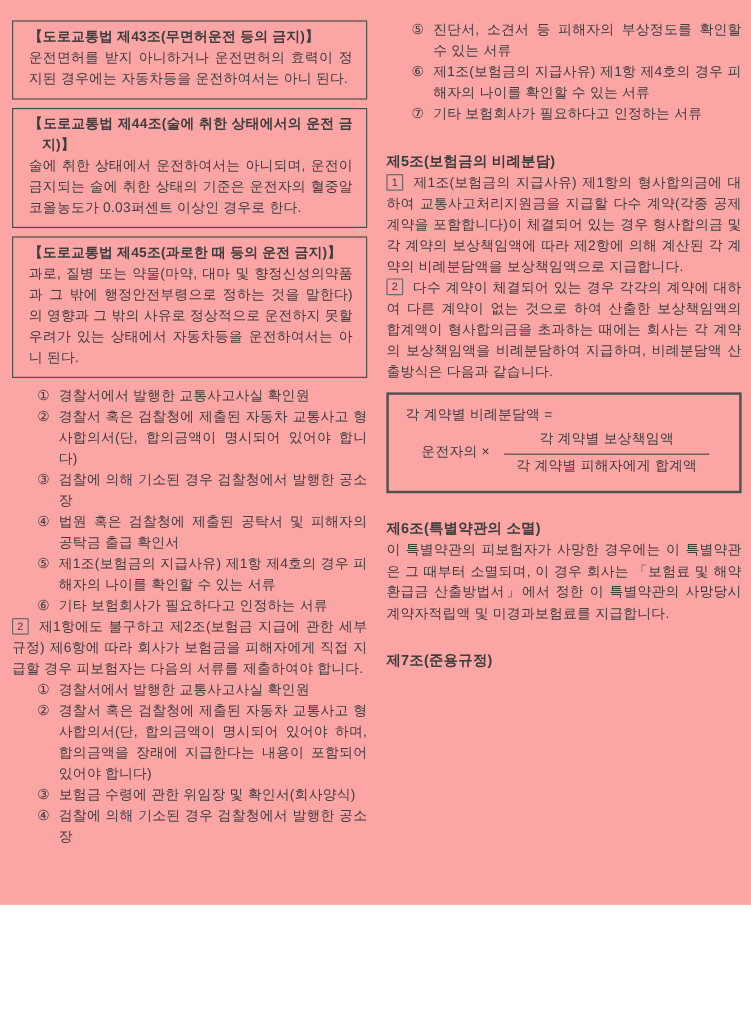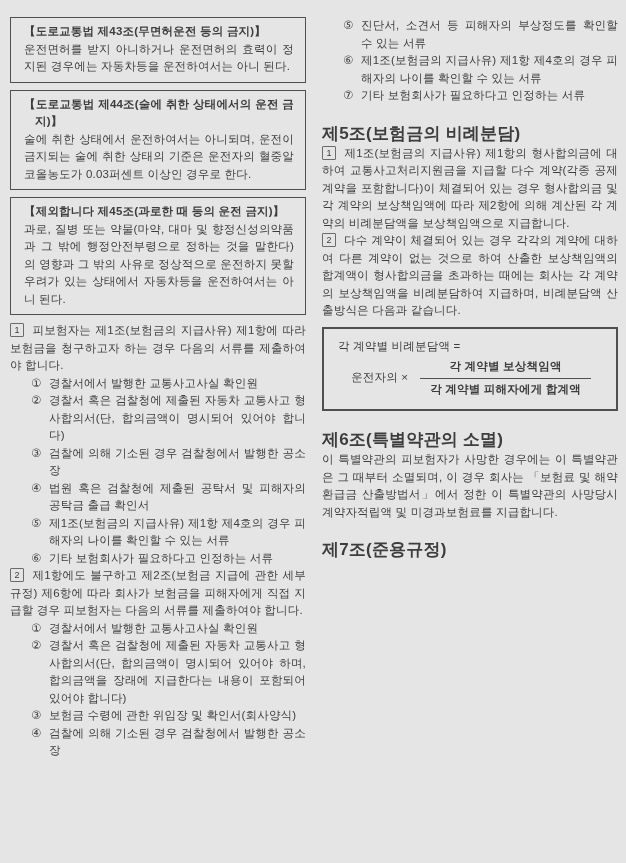--- a/index.html
+++ b/index.html
@@ -6,22 +6,22 @@
     margin: 0; padding: 0;
     background: #ffffff;
   }
   body {
     width: 626px; height: 863px;
     font-family: "Liberation Sans", "DejaVu Sans", sans-serif;
     color: #3d3d3d;
   }
   .page {
     position: relative;
-    width: 626px; height: 863px;
-    background: #e5e5e5;
+    width: 626px; height: 754px;
+    background: #fca5a5;
     overflow: hidden;
   }
   .col {
     position: absolute;
     top: 17px;
     width: 296px;
     font-size: 11.5px;
     line-height: 17.5px;
     text-align: justify;
     letter-spacing: 0.2px;
@@ -35,21 +35,21 @@
     margin-bottom: 7px;
   }
   .law-box-title {
     font-weight: bold;
     padding-left: 11px;
     text-indent: -11px;
   }
   .law-box-body { }
 
   .article-heading {
-    font-size: 17px;
+    font-size: 12px;
     font-weight: bold;
     text-align: left;
     margin: 20px 0 2px 0;
     line-height: 18px;
   }
   .para { margin: 0; }
 
   .sq {
     display: inline-block;
     width: 12px; height: 12px;
@@ -79,21 +79,21 @@
     padding: 9px 12px 11px 14px;
     text-align: left;
   }
   .formula-row {
     display: flex;
     align-items: center;
     justify-content: center;
     gap: 12px;
     margin-top: 3px;
   }
-  .fraction { display: inline-block; text-align: center; font-weight: bold; }
+  .fraction { display: inline-block; text-align: center; }
   .fraction .num {
     display: block;
     border-bottom: 1px solid #4f4f4f;
     padding: 0 10px 2px 10px;
   }
   .fraction .den {
     display: block;
     padding: 2px 10px 0 10px;
   }
 </style>
@@ -108,26 +108,25 @@
       <div class="law-box-title">【도로교통법 제43조(무면허운전 등의 금지)】</div>
       <div class="law-box-body">운전면허를 받지 아니하거나 운전면허의 효력이 정지된 경우에는 자동차등을 운전하여서는 아니 된다.</div>
     </div>
 
     <div class="law-box">
       <div class="law-box-title">【도로교통법 제44조(술에 취한 상태에서의 운전 금지)】</div>
       <div class="law-box-body">술에 취한 상태에서 운전하여서는 아니되며, 운전이 금지되는 술에 취한 상태의 기준은 운전자의 혈중알코올농도가 0.03퍼센트 이상인 경우로 한다.</div>
     </div>
 
     <div class="law-box">
-      <div class="law-box-title">【제외합니다 제45조(과로한 때 등의 운전 금지)】</div>
+      <div class="law-box-title">【도로교통법 제45조(과로한 때 등의 운전 금지)】</div>
       <div class="law-box-body">과로, 질병 또는 약물(마약, 대마 및 향정신성의약품과 그 밖에 행정안전부령으로 정하는 것을 말한다)의 영향과 그 밖의 사유로 정상적으로 운전하지 못할 우려가 있는 상태에서 자동차등을 운전하여서는 아니 된다.</div>
     </div>
 
 
-    <p class="para"><span class="sq">1</span> <span>피보험자는 제1조(보험금의 지급사유) 제1항에 따라 보험금을 청구하고자 하는 경우 다음의 서류를 제출하여야 합니다.</span></p>
 
     <div class="li"><span class="li-num">①</span><span>경찰서에서 발행한 교통사고사실 확인원</span></div>
     <div class="li"><span class="li-num">②</span><span>경찰서 혹은 검찰청에 제출된 자동차 교통사고 형사합의서(단, 합의금액이 명시되어 있어야 합니다)</span></div>
     <div class="li"><span class="li-num">③</span><span>검찰에 의해 기소된 경우 검찰청에서 발행한 공소장</span></div>
     <div class="li"><span class="li-num">④</span><span>법원 혹은 검찰청에 제출된 공탁서 및 피해자의 공탁금 출급 확인서</span></div>
     <div class="li"><span class="li-num">⑤</span><span>제1조(보험금의 지급사유) 제1항 제4호의 경우 피해자의 나이를 확인할 수 있는 서류</span></div>
     <div class="li"><span class="li-num">⑥</span><span>기타 보험회사가 필요하다고 인정하는 서류</span></div>
 
     <p class="para"><span class="sq">2</span> <span>제1항에도 불구하고 제2조(보험금 지급에 관한 세부규정) 제6항에 따라 회사가 보험금을 피해자에게 직접 지급할 경우 피보험자는 다음의 서류를 제출하여야 합니다.</span></p>
 

